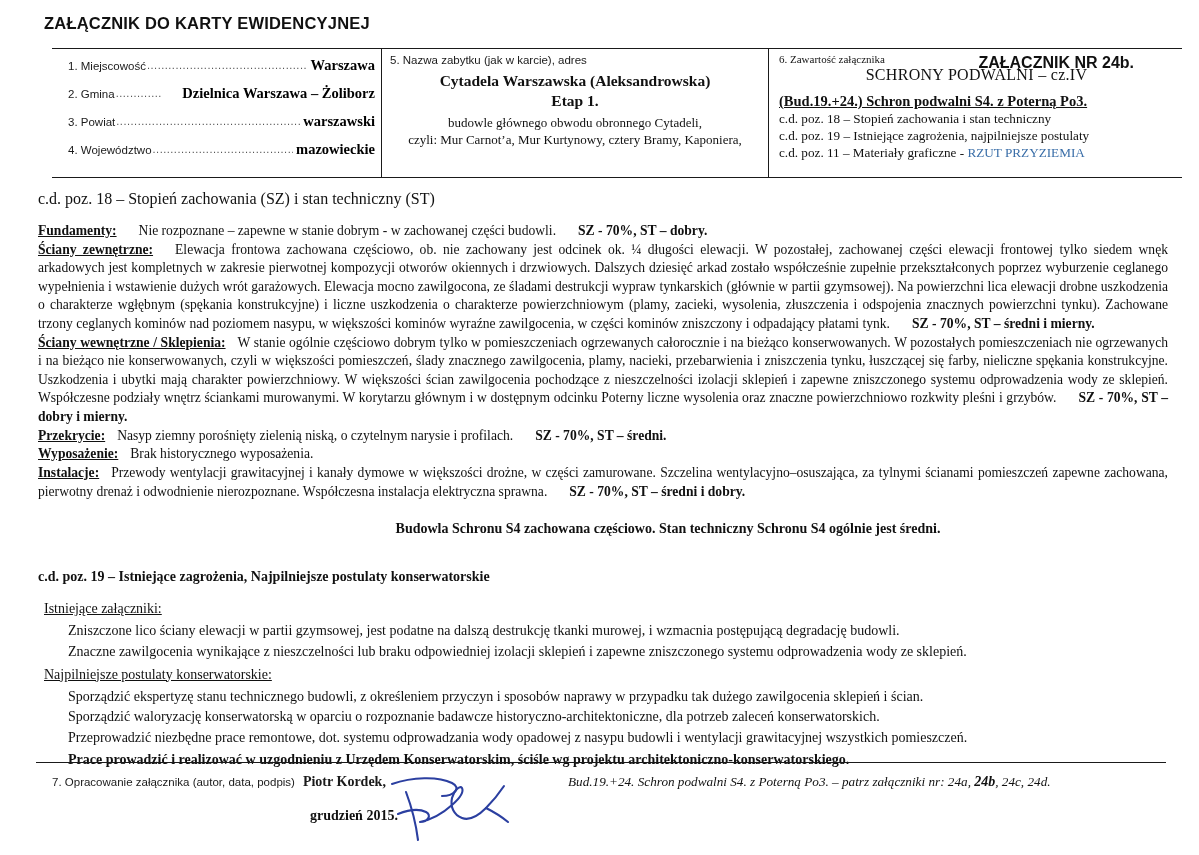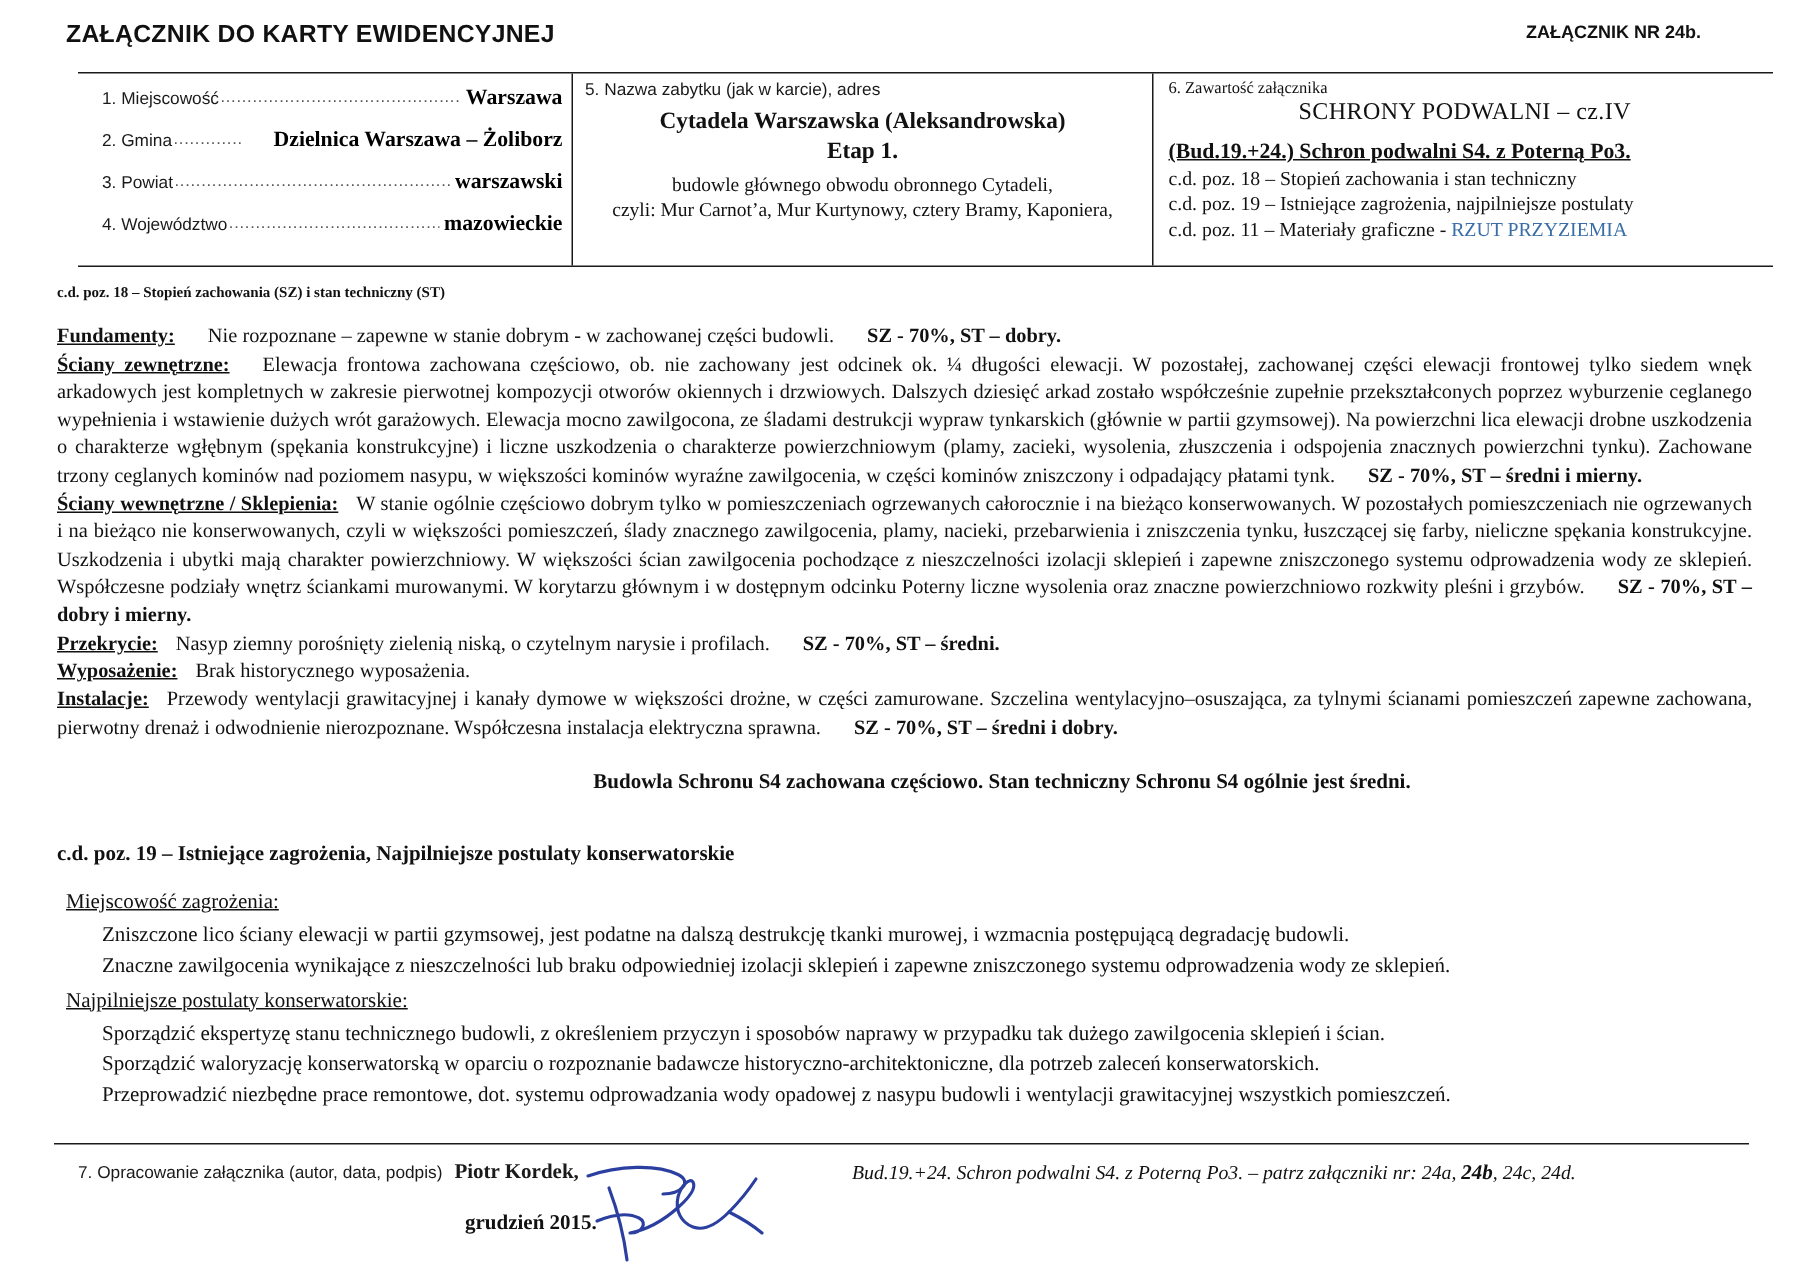--- a/index.html
+++ b/index.html
@@ -37,25 +37,26 @@
   .doc-title {
     font-family: "Liberation Sans", "DejaVu Sans", sans-serif;
     font-size: 16.5px;
     font-weight: bold;
     letter-spacing: 0.2px;
     color: #111;
     white-space: nowrap;
   }
   .attachment-no {
     font-family: "Liberation Sans", "DejaVu Sans", sans-serif;
-    font-size: 12px;
+    font-size: 16px;
     font-weight: bold;
     color: #111;
     white-space: nowrap;
     margin-right: 25px;
+    margin-top: 40px;
   }
 
   
   .header-table {
     position: absolute;
     left: 52px;
     top: 48px;
     width: 1130px;
     height: 130px;
     display: flex;
@@ -156,22 +157,22 @@
   .blue-link { color: #3a6ea8; }
 
   
   .body-wrap {
     position: absolute;
     left: 38px;
     top: 190px;
     width: 1130px;
   }
   .section-head {
-    font-size: 10px;
-    font-weight: bold;
+    font-size: 16px;
+    font-weight: normal;
     margin: 0 0 14px 0;
   }
   .para {
     font-size: 13.6px;
     line-height: 1.37;
     text-align: justify;
     margin: 0 0 0 0;
   }
   .lbl {
     font-weight: bold;
@@ -353,28 +354,29 @@
     </p>
 
     <p class="para">
       <span class="lbl">Instalacje:</span><span class="gap-sm"></span><span>Przewody wentylacji grawitacyjnej i kanały dymowe w większości drożne, w części zamurowane. Szczelina wentylacyjno–osuszająca, za tylnymi ścianami pomieszczeń zapewne zachowana, pierwotny drenaż i odwodnienie nierozpoznane. Współczesna instalacja elektryczna sprawna.</span><span class="gap-md"></span><span class="b">SZ - 70%,  ST – średni i dobry.</span>
     </p>
 
     <div class="centered-summary">Budowla Schronu S4 zachowana częściowo.   Stan techniczny Schronu S4 ogólnie jest średni.</div>
 
     <div class="section-head2">c.d. poz. 19 – Istniejące zagrożenia,  Najpilniejsze postulaty konserwatorskie</div>
 
-    <div class="sub-head">Miejscowość zagrożenia:</div>
+    <div class="sub-head">Istniejące załączniki:</div>
     <div class="bullet-line">Zniszczone lico ściany elewacji w partii gzymsowej, jest podatne na dalszą destrukcję tkanki murowej, i wzmacnia postępującą degradację budowli.</div>
     <div class="bullet-line">Znaczne zawilgocenia wynikające z nieszczelności lub braku odpowiedniej izolacji sklepień i zapewne zniszczonego systemu odprowadzenia wody ze sklepień.</div>
 
     <div class="sub-head" style="margin-top:4px">Najpilniejsze postulaty konserwatorskie:</div>
     <div class="bullet-line">Sporządzić ekspertyzę stanu technicznego budowli, z określeniem przyczyn i sposobów naprawy w przypadku tak dużego zawilgocenia sklepień i ścian.</div>
     <div class="bullet-line">Sporządzić waloryzację konserwatorską w oparciu o rozpoznanie badawcze historyczno-architektoniczne, dla potrzeb zaleceń konserwatorskich.</div>
     <div class="bullet-line">Przeprowadzić niezbędne prace remontowe, dot. systemu odprowadzania wody opadowej z nasypu budowli i wentylacji grawitacyjnej wszystkich pomieszczeń.</div>
+    <div class="strong-line">Prace prowadzić i realizować w uzgodnieniu z Urzędem Konserwatorskim,  ściśle wg projektu architektoniczno-konserwatorskiego.</div>
   </div>
 
   <div class="footer-rule"></div>
 
   <div class="footer">
     <div class="footer-left">
       <span>7.  Opracowanie załącznika (autor, data, podpis)</span><span class="author-name">Piotr Kordek,</span>
     </div>
     <div class="footer-date">grudzień  2015.</div>
 

